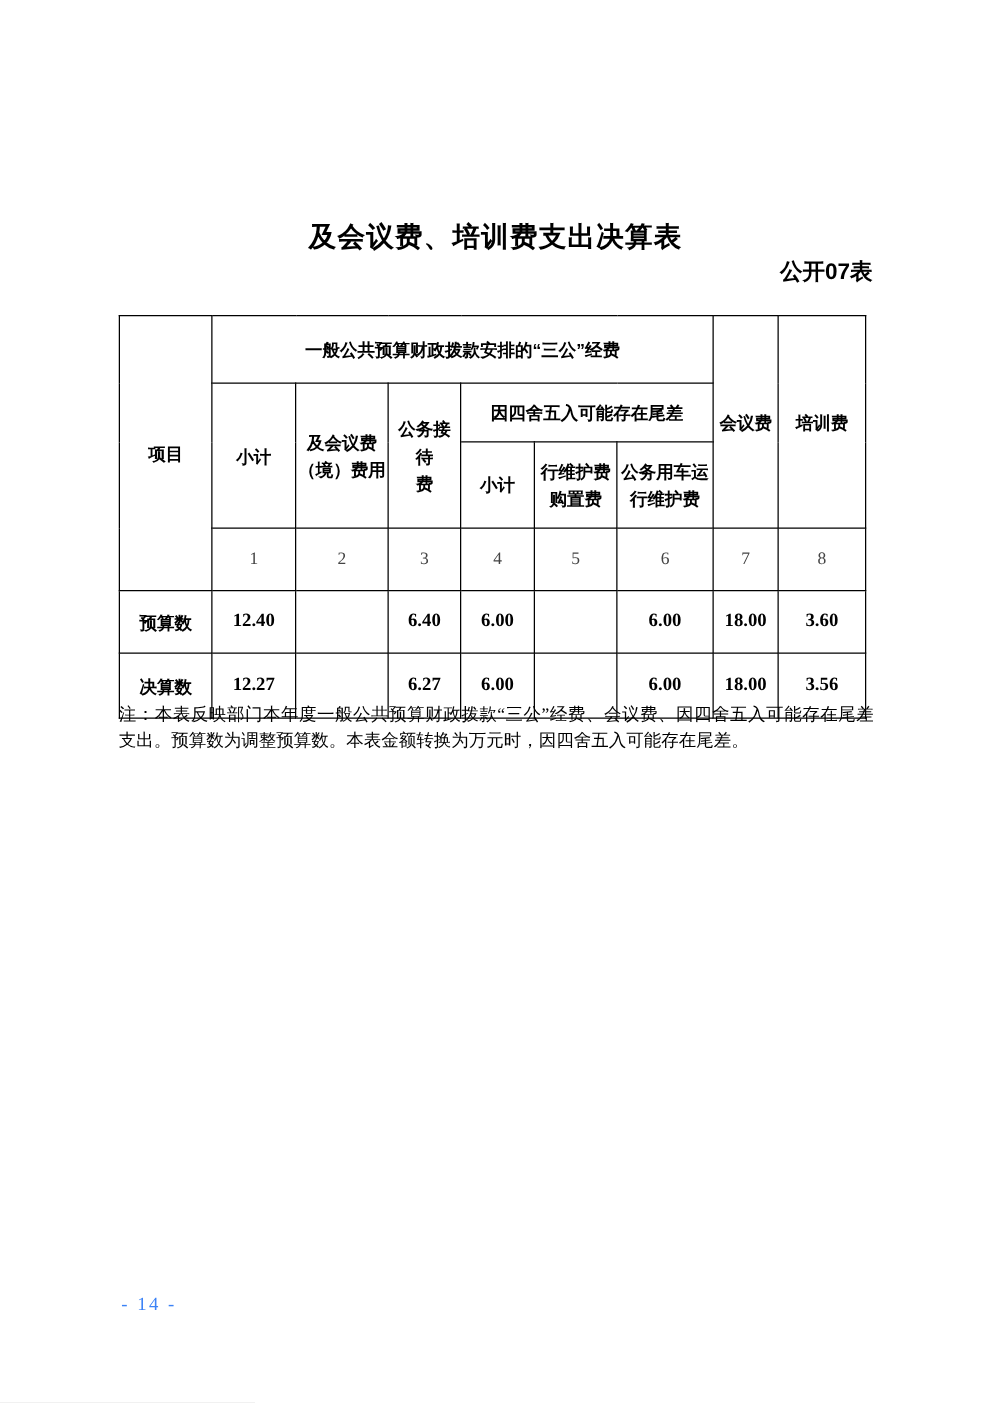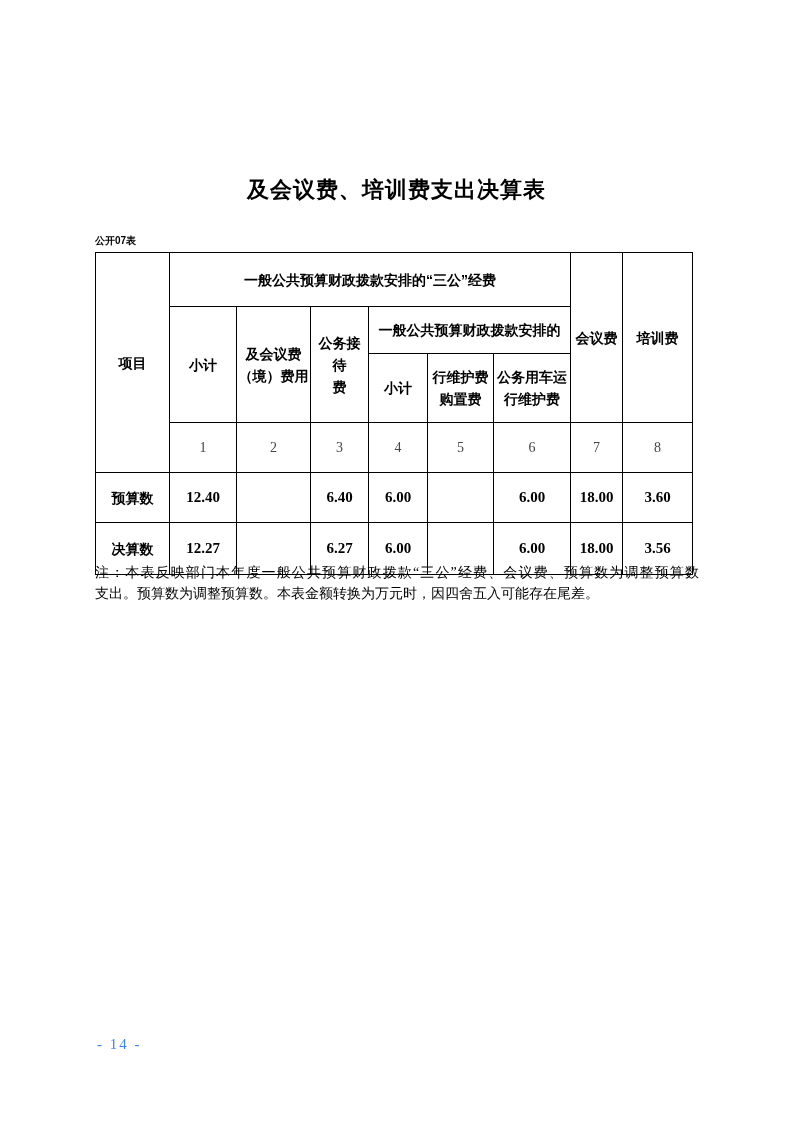--- a/index.html
+++ b/index.html
@@ -21,24 +21,24 @@
     font-weight: bold;
     letter-spacing: 1px;
   }
   .title-1 { top: 136px; font-size: 23px; line-height: 28px; }
   .title-2 { top: 176px; font-size: 22px; line-height: 28px; }
   .table-code {
     position: absolute;
     top: 208px;
     left: 95px;
     width: 603px;
-    font-size: 10px;
+    text-align: right;
+    font-size: 18px;
     font-weight: bold;
     line-height: 18px;
-    margin-top: 24px;
   }
   .meta-row {
     position: absolute;
     top: 227px;
     left: 95px;
     width: 603px;
     display: flex;
     justify-content: space-between;
     font-size: 14px;
     font-weight: bold;
@@ -131,21 +131,21 @@
         <td class="h" colspan="6">一般公共预算财政拨款安排的“三公”经费</td>
         <td class="h" rowspan="3">会议费</td>
         <td class="h" rowspan="3">培训费</td>
       </tr>
       <tr class="r2">
         <td class="h" rowspan="2">小计</td>
         <td class="h wrap" rowspan="2">及会议费
 （境）费用</td>
         <td class="h wrap" rowspan="2">公务接待
 费</td>
-        <td class="h" colspan="3">一般公共预算财政拨款安排的</td>
+        <td class="h" colspan="3">因四舍五入可能存在尾差</td>
       </tr>
       <tr class="r3">
         <td class="h">小计</td>
         <td class="h wrap">行维护费
 购置费</td>
         <td class="h wrap">公务用车运
 行维护费</td>
       </tr>
       <tr class="r4">
         <td class="num">1</td>
@@ -176,19 +176,19 @@
         <td class="v">6.00</td>
         <td class="v"></td>
         <td class="v">6.00</td>
         <td class="v">18.00</td>
         <td class="v">3.56</td>
       </tr>
     </tbody>
   </table>
 
   <div class="note">
-    <div class="l1">注：本表反映部门本年度一般公共预算财政拨款“三公”经费、会议费、预算数为调整预算数</div>
+    <div class="l1">注：本表反映部门本年度一般公共预算财政拨款“三公”经费、会议费、因四舍五入可能存在尾差</div>
     <div class="l2">支出。预算数为调整预算数。本表金额转换为万元时，因四舍五入可能存在尾差。</div>
   </div>
 
   <div class="page-number">- 14 -</div>
 
 </div>
 
 </body></html>

